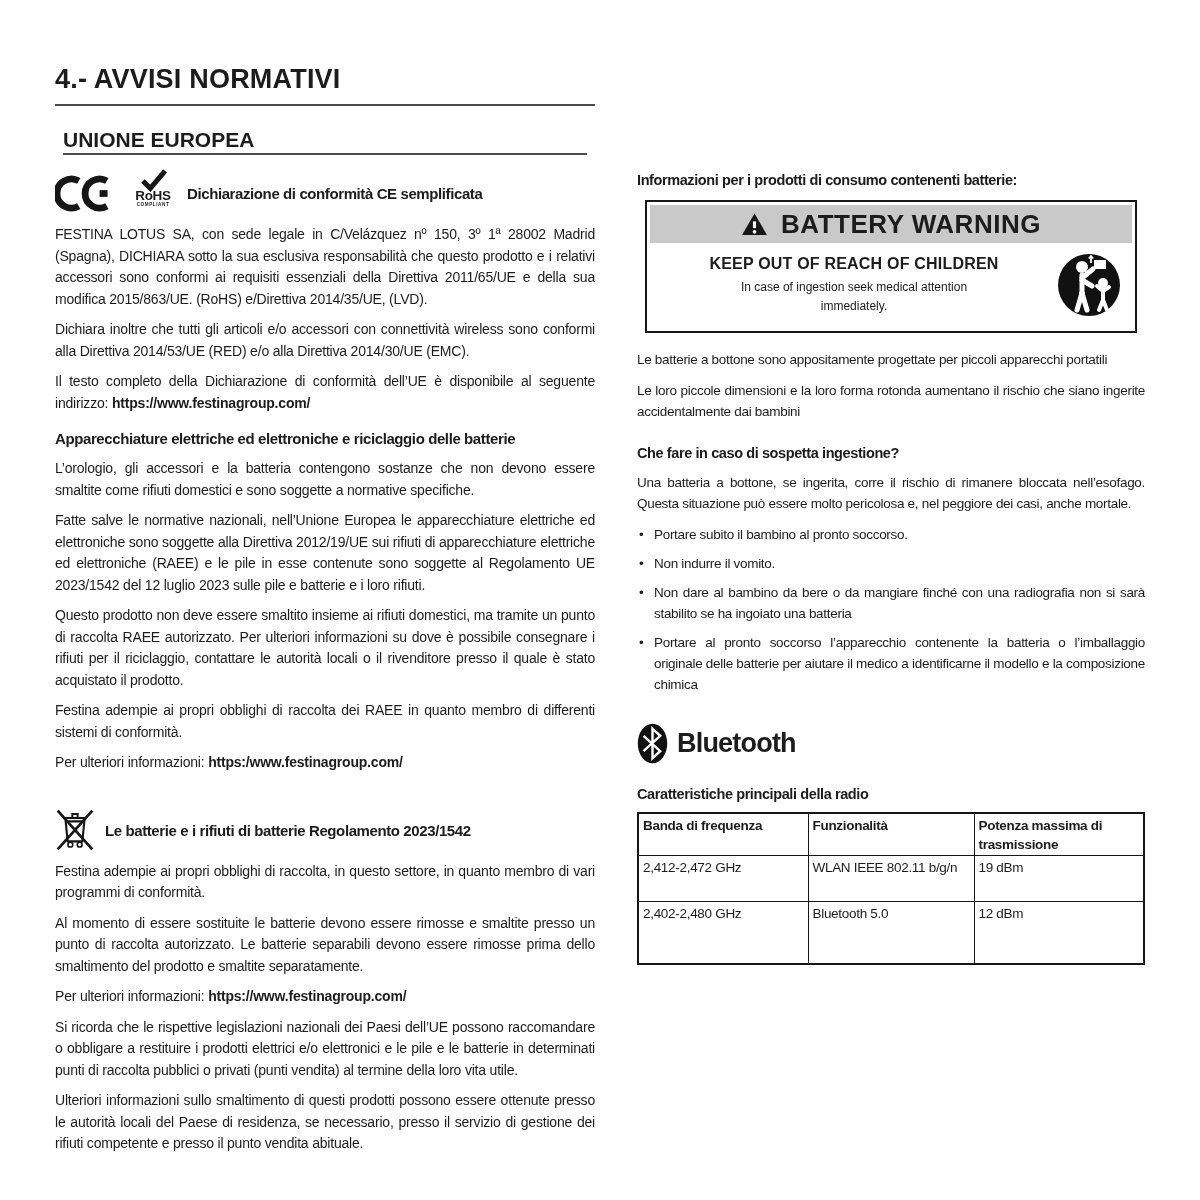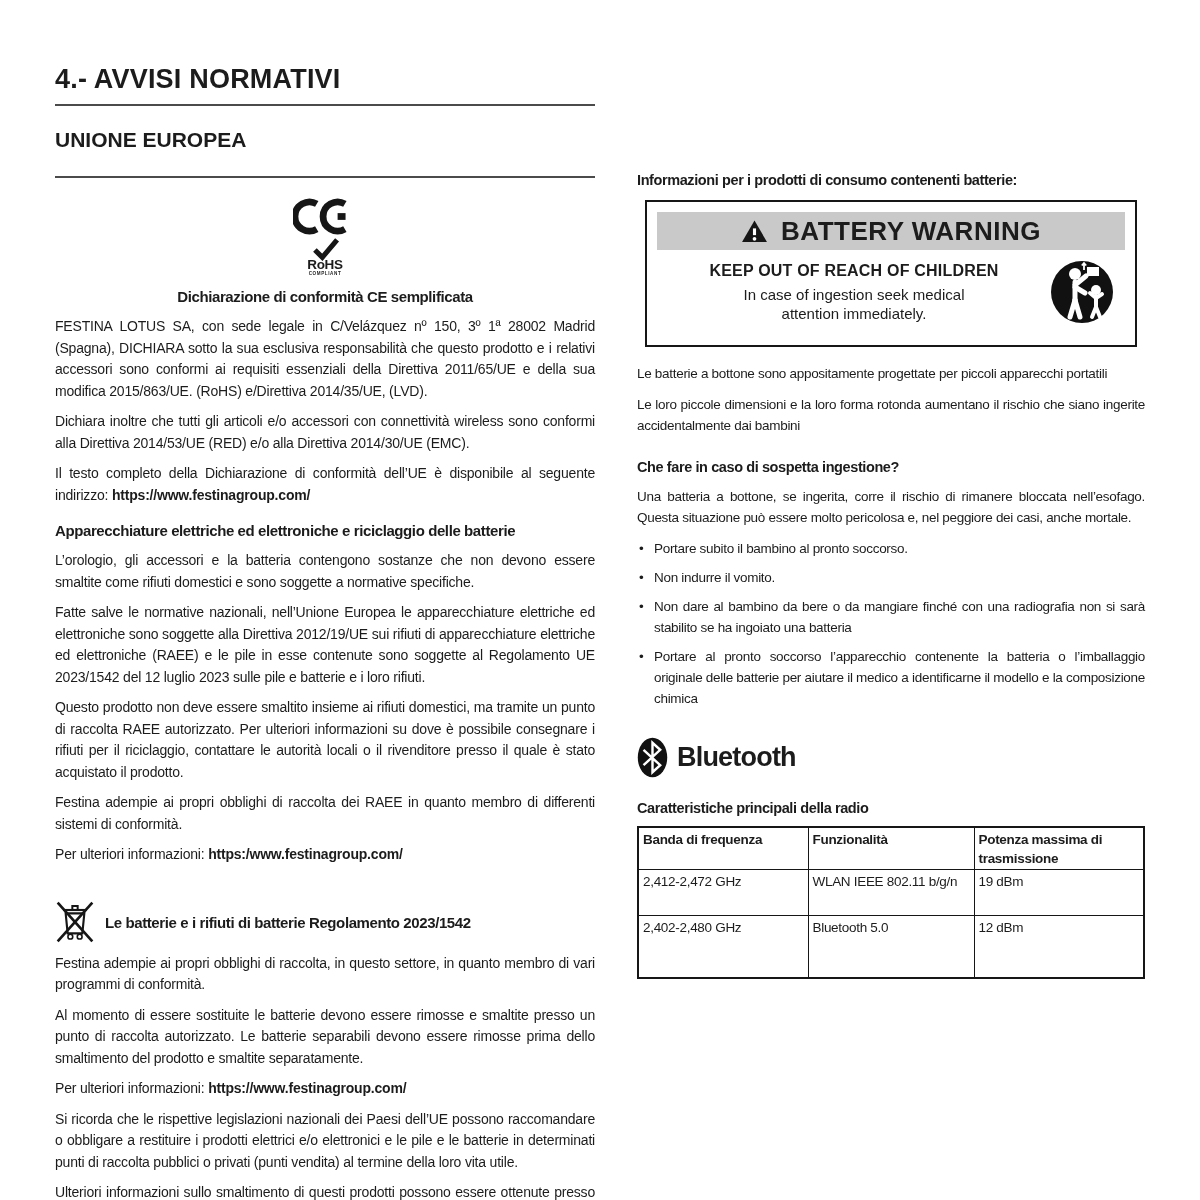--- a/index.html
+++ b/index.html
@@ -12,58 +12,58 @@
   .page { box-sizing:border-box; width:1200px; height:1068px; padding:64px 52px 30px 55px; }
   .columns { display:flex; gap:42px; }
   .col-left  { flex:0 0 540px; width:540px; }
   .col-right { flex:0 0 508px; width:508px; margin-top:106px; }
 
   .title {
     font-size:27px; font-weight:bold; letter-spacing:0.2px; margin:0;
     padding-bottom:9px; border-bottom:2px solid #4b4b4b;
   }
   .section-h {
-    font-size:21px; font-weight:bold; margin:22px 0 0;
-    padding-bottom:24px; border-bottom:2px solid #4b4b4b;
+    font-size:21px; font-weight:bold; margin:22px 8px 0;
+    padding-bottom:1px; border-bottom:2px solid #4b4b4b;
   }
 
   p.body, div.body {
     font-size:14px; line-height:21.5px; letter-spacing:-0.2px;
     text-align:justify; margin:9px 0;
   }
   .col-right p.body, .col-right div.body { font-size:13.5px; letter-spacing:-0.3px; }
   .bold-url { font-weight:bold; }
 
   .h3 { font-size:15px; font-weight:bold; letter-spacing:-0.4px; line-height:20px; }
   .col-right .h3 { font-size:14.5px; }
 
   
-  .decl-row { display:flex; align-items:center; gap:11px; margin:17px 0 4px;flex-direction:column; }
+  .decl-row { display:flex; align-items:center; gap:11px; margin:17px 0 4px; }
   .rohs { position:relative; width:46px; text-align:center; padding-top:10px; }
   .rohs .check { position:absolute; left:10px; top:-12px; }
   .rohs-label { font-size:13.5px; font-weight:800; letter-spacing:-0.3px; line-height:12px; }
   .rohs-sub { font-size:4.6px; font-weight:bold; letter-spacing:0.6px; line-height:5px; }
 
   
   .icon-head { display:flex; gap:10px; margin:22px 0 6px; }
   .icon-head.center { align-items:center; }
   .icon-head .h3 { padding-top:2px; }
   .batt-gap { margin-top:34px; }
 
   
-  .warning-box { border:2px solid #161616; margin:10px 8px 16px; padding:10px; }
+  .warning-box { border:2px solid #161616; margin:10px 8px 16px; padding:3px; }
   .warning-band {
     display:flex; justify-content:center; align-items:center; gap:13px;
     padding:4px 0 3px;
   }
   .warning-band-title { font-size:26px; font-weight:800; letter-spacing:0.5px; white-space:nowrap; }
   .warning-body { display:flex; align-items:center; padding:9px 10px 10px 2px; }
   .warning-texts { flex:1; text-align:center; }
   .warning-keep { font-size:16px; font-weight:bold; letter-spacing:0.2px; }
-  .warning-sub { font-size:15px; line-height:19px; max-width:282px; margin:5px auto 0; }
+  .warning-sub { font-size:12px; line-height:19px; max-width:282px; margin:5px auto 0; }
   .kids { flex:0 0 66px; }
 
   
   .bullets { margin:4px 0 2px; }
   .bullet-item {
     position:relative; padding-left:17px; margin:8px 0;
     font-size:13.5px; line-height:21px; letter-spacing:-0.3px; text-align:justify;
   }
   .bullet-item::before { content:"\2022"; position:absolute; left:2px; top:0; }
 

